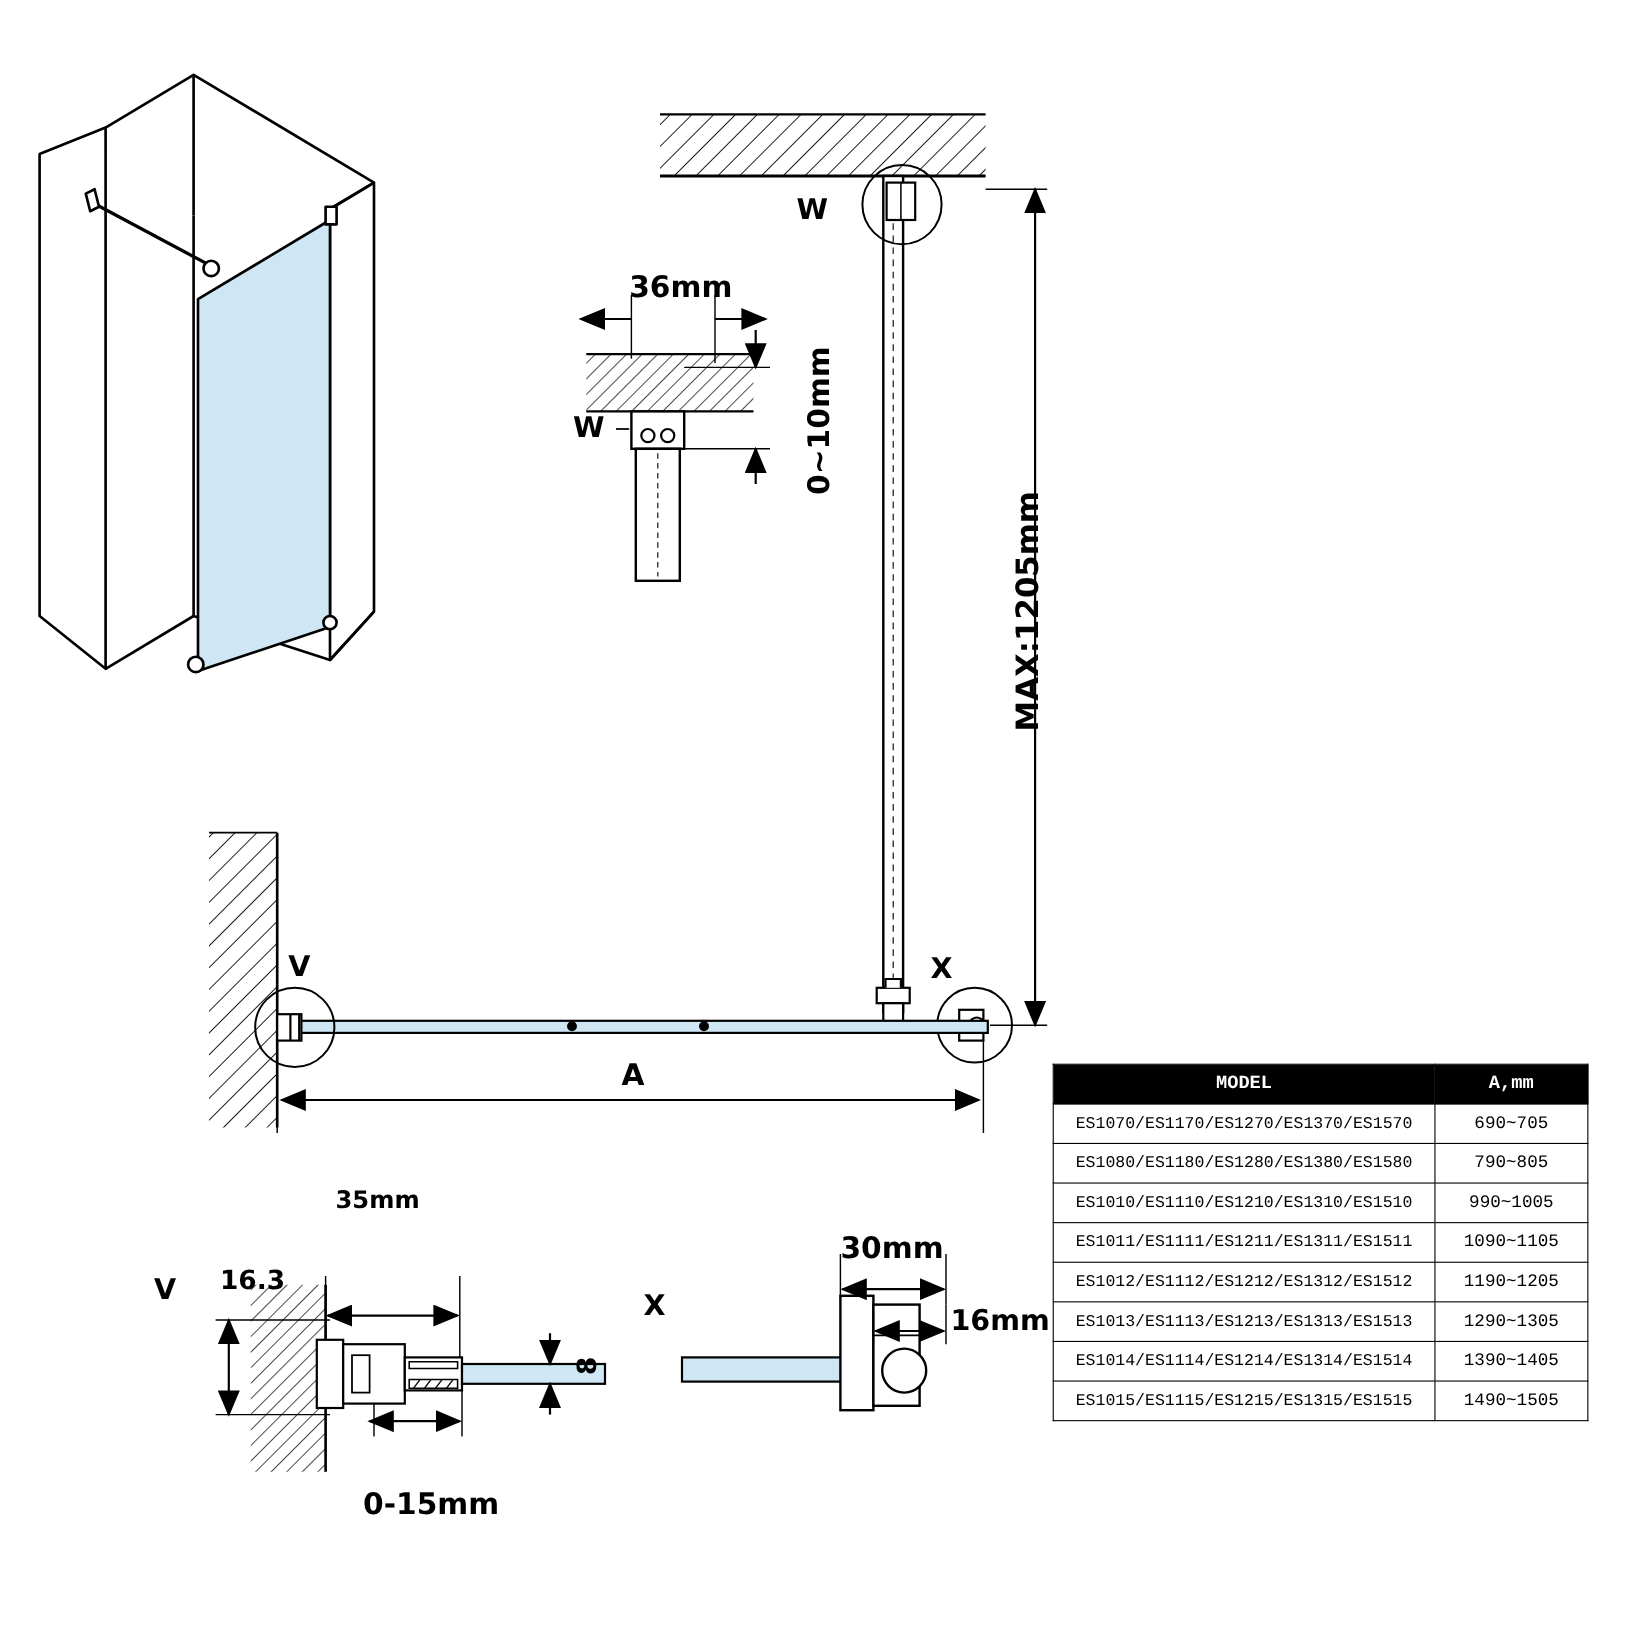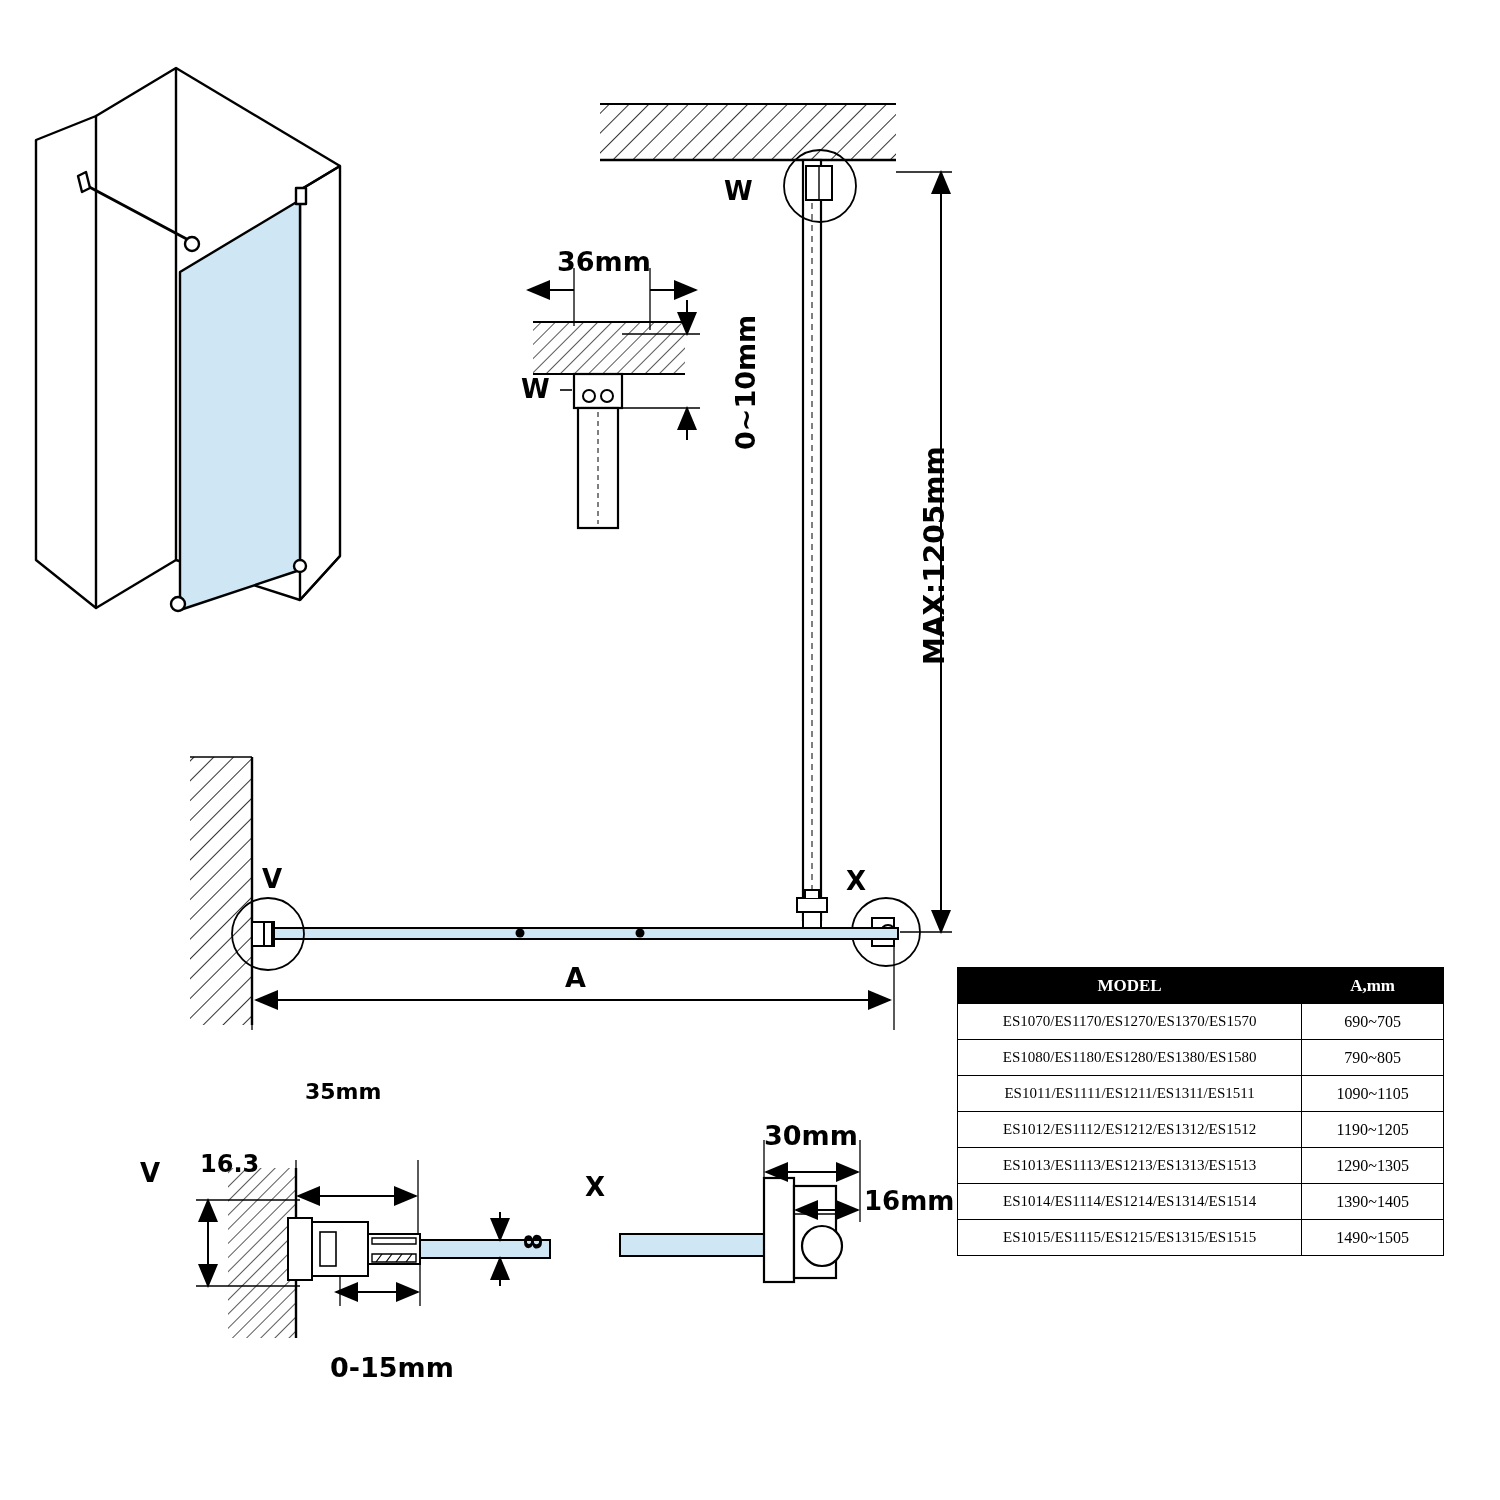--- a/index.html
+++ b/index.html
@@ -3,21 +3,21 @@
 <meta charset="utf-8">
 <style>
   html,body{margin:0;padding:0;background:#ffffff;}
   body{width:1500px;height:1500px;position:relative;overflow:hidden;
        font-family:"DejaVu Sans", sans-serif;color:#000;}
   .stage{position:absolute;left:0;top:0;width:1500px;height:1500px;}
   svg.diagram{position:absolute;left:0;top:0;width:1500px;height:1500px;}
 
   
   #spec-table{position:absolute;left:957px;top:967px;width:487px;
-    border-collapse:collapse;font-family:Liberation Serif, serif;}
+    border-collapse:collapse;font-family:Liberation Mono, monospace;}
   #spec-table th, #spec-table td{
     border:1px solid #000;height:35px;line-height:35px;padding:0 4px;
     text-align:center;font-size:15.5px;white-space:nowrap;}
   #spec-table thead th{background:#000;color:#fff;font-weight:bold;font-size:17px;
     border:1px solid #000;}
   #spec-table td.model{width:345px;font-size:15px;margin-top:13px;}
   #spec-table td.avalue{width:140px;font-size:16px;}
   #spec-table thead th.h-model{width:345px;}
   #spec-table thead th.h-a{width:140px;text-align:center;}
 
@@ -200,21 +200,21 @@
       <line x1="860" y1="1186" x2="860" y2="1222" stroke="#000" stroke-width="1.3"></line>
       <line x1="796" y1="1210" x2="858" y2="1210" stroke="#000" stroke-width="2" marker-start="url(#arrStart)" marker-end="url(#arrEnd)"></line>
     </g>
 
   </svg>
 
   <div class="lbl" style="left:724px;top:176px;font-size:26px;">W</div>
 
   <div class="lbl" style="left:521px;top:374px;font-size:26px;">W</div>
 
-  <div class="lbl" style="left:557px;top:246px;font-size:27px;">36mm</div>
+  <div class="lbl" style="left:572px;top:246px;font-size:27px;">36mm</div>
 
   <div class="lbl vert" style="left:730px;top:450px;font-size:27px;transform:rotate(-90deg);">0~10mm</div>
 
   <div class="lbl vert" style="left:918px;top:665px;font-size:28px;transform:rotate(-90deg);">MAX:1205mm</div>
 
   <div class="lbl" style="left:262px;top:864px;font-size:26px;">V</div>
 
   <div class="lbl" style="left:846px;top:866px;font-size:26px;">X</div>
 
   <div class="lbl" style="left:565px;top:962px;font-size:27px;">A</div>
@@ -245,20 +245,24 @@
     <tbody id="spec-body">
         <tr>
           <td class="model">ES1070/ES1170/ES1270/ES1370/ES1570</td>
           <td class="avalue">690~705</td>
         </tr>
         <tr>
           <td class="model">ES1080/ES1180/ES1280/ES1380/ES1580</td>
           <td class="avalue">790~805</td>
         </tr>
         <tr>
+          <td class="model">ES1010/ES1110/ES1210/ES1310/ES1510</td>
+          <td class="avalue">990~1005</td>
+        </tr>
+        <tr>
           <td class="model">ES1011/ES1111/ES1211/ES1311/ES1511</td>
           <td class="avalue">1090~1105</td>
         </tr>
         <tr>
           <td class="model">ES1012/ES1112/ES1212/ES1312/ES1512</td>
           <td class="avalue">1190~1205</td>
         </tr>
         <tr>
           <td class="model">ES1013/ES1113/ES1213/ES1313/ES1513</td>
           <td class="avalue">1290~1305</td>

